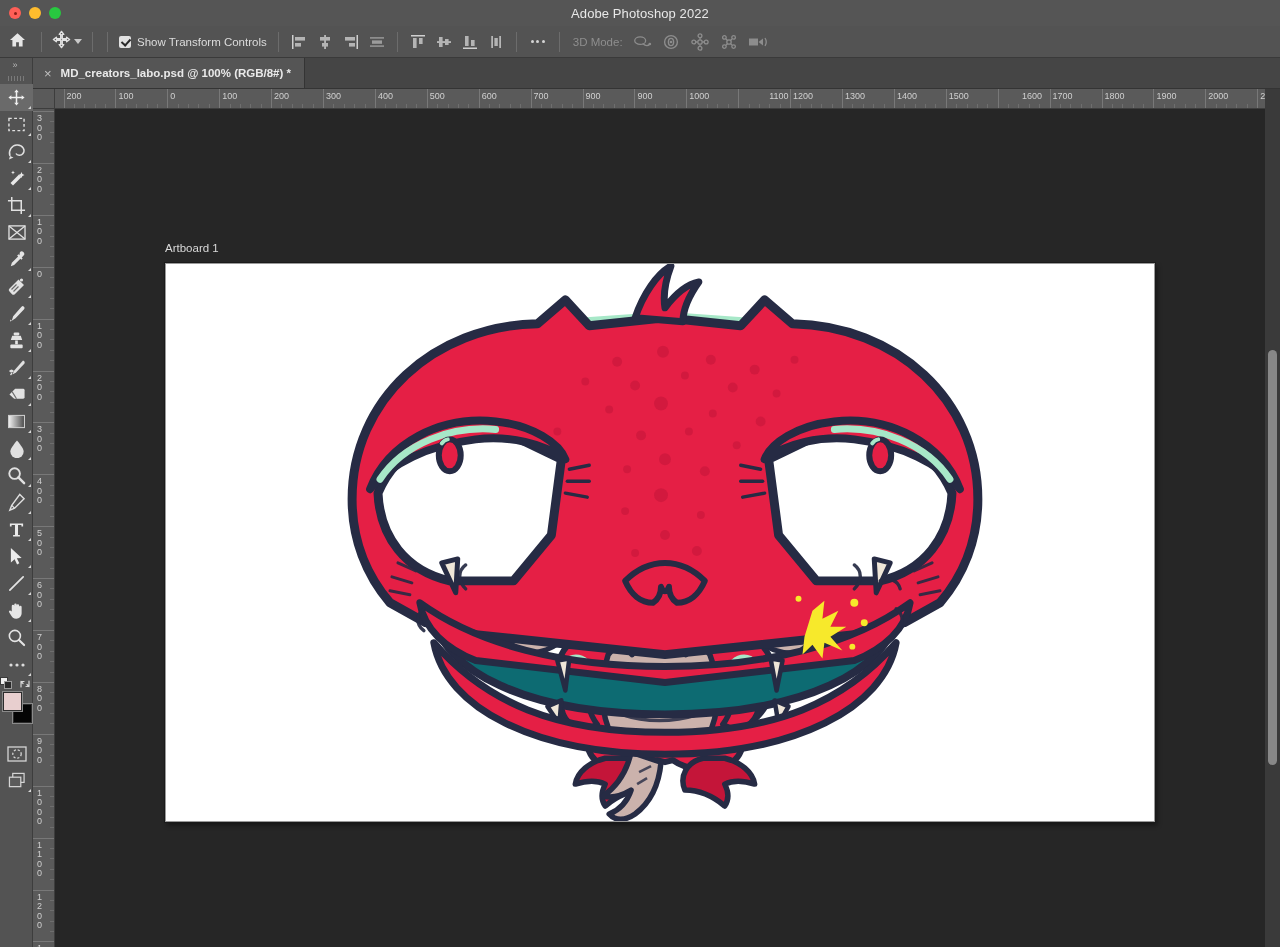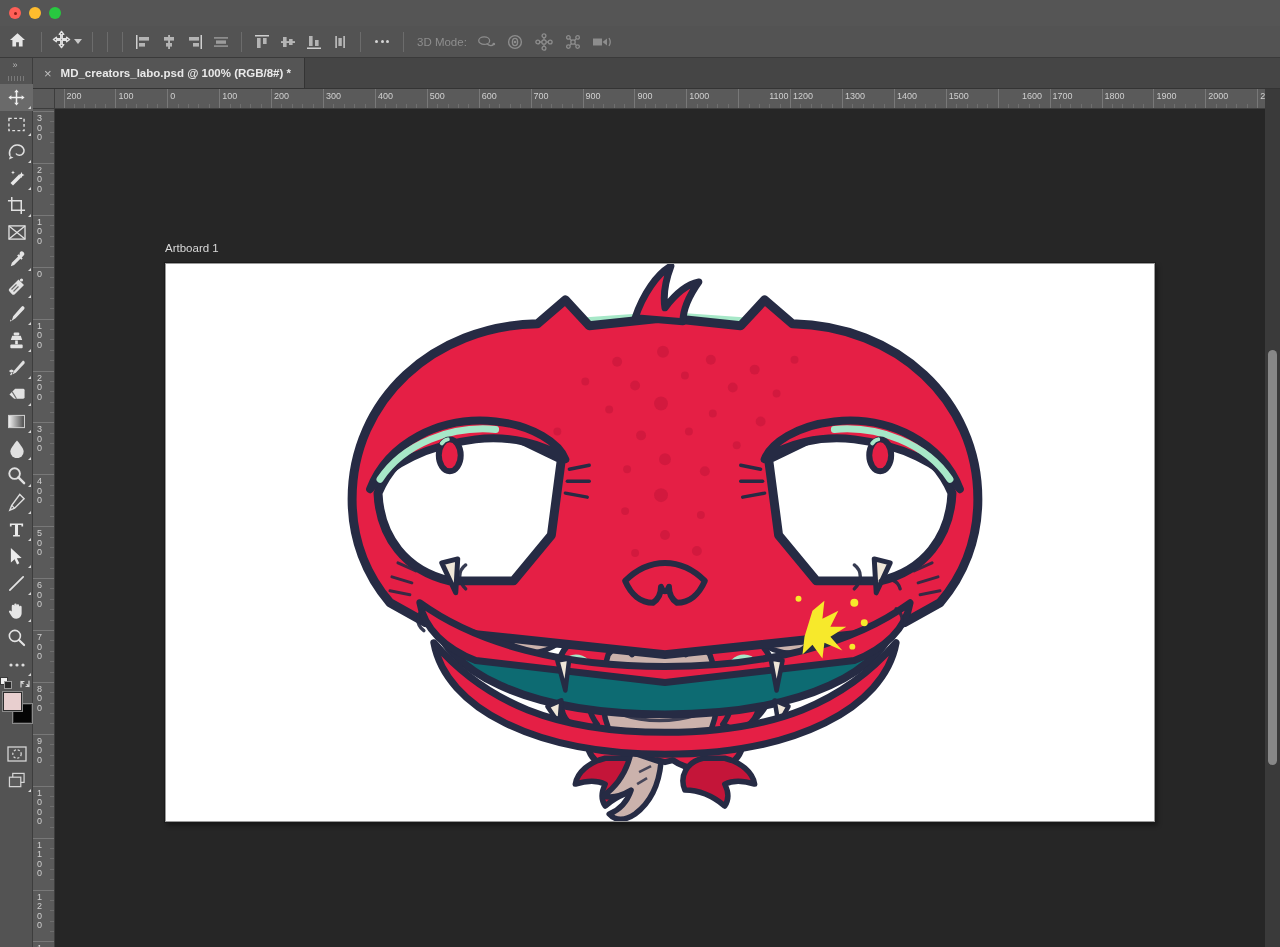--- a/index.html
+++ b/index.html
@@ -181,20 +181,21 @@
 </style>
 </head>
 <body>
 
 <div class="titlebar">
   <div class="traffic">
     <span class="tl red"></span>
     <span class="tl yellow"></span>
     <span class="tl green"></span>
   </div>
+  <div class="win-title">Adobe Photoshop 2022</div>
 </div>
 
 <div class="optionsbar">
 
   <div class="home-btn">
     <span>
       <svg width="17" height="16" viewBox="0 0 17 16">
         <path d="M8.5 1.3 L16 8 H13.6 V14.6 H9.9 V10.2 H7.1 V14.6 H3.4 V8 H1 Z" fill="#e6e6e6"></path>
       </svg>
     </span>
@@ -209,20 +210,24 @@
       </svg>
     </span>
     <span class="chev"></span>
   </div>
 
   <div class="ob-sep"></div>
 
 
   <div class="ob-sep"></div>
 
+  <div class="ob-item">
+    <span class="cbx"></span>
+    <span class="ob-label">Show Transform Controls</span>
+  </div>
 
   <div class="ob-sep"></div>
 
   <div class="align-group">
     <span class="align-btn">
       <svg width="16" height="16" viewBox="0 0 16 16">
         <rect x="1" y="1" width="1.5" height="14" fill="#cfcfcf"></rect>
         <rect x="4" y="3" width="10" height="3.6" fill="#b4b4b4"></rect>
         <rect x="4" y="9" width="6" height="3.6" fill="#b4b4b4"></rect>
       </svg>

